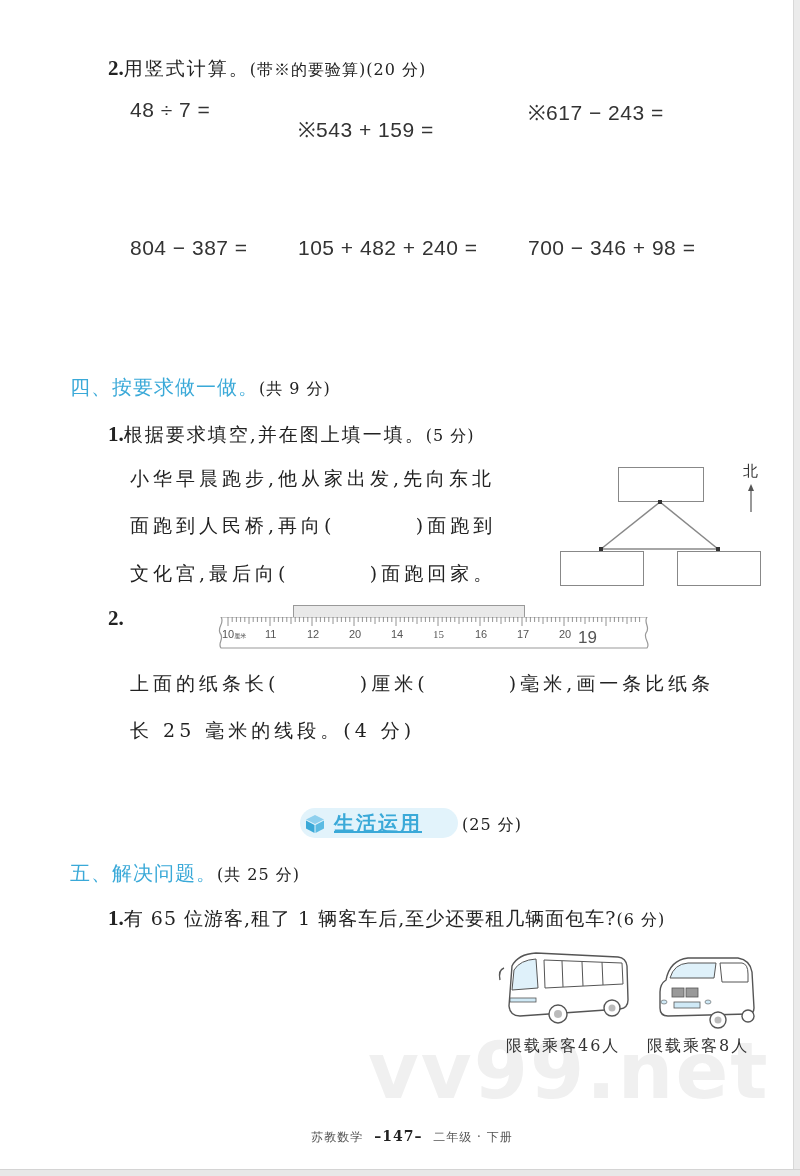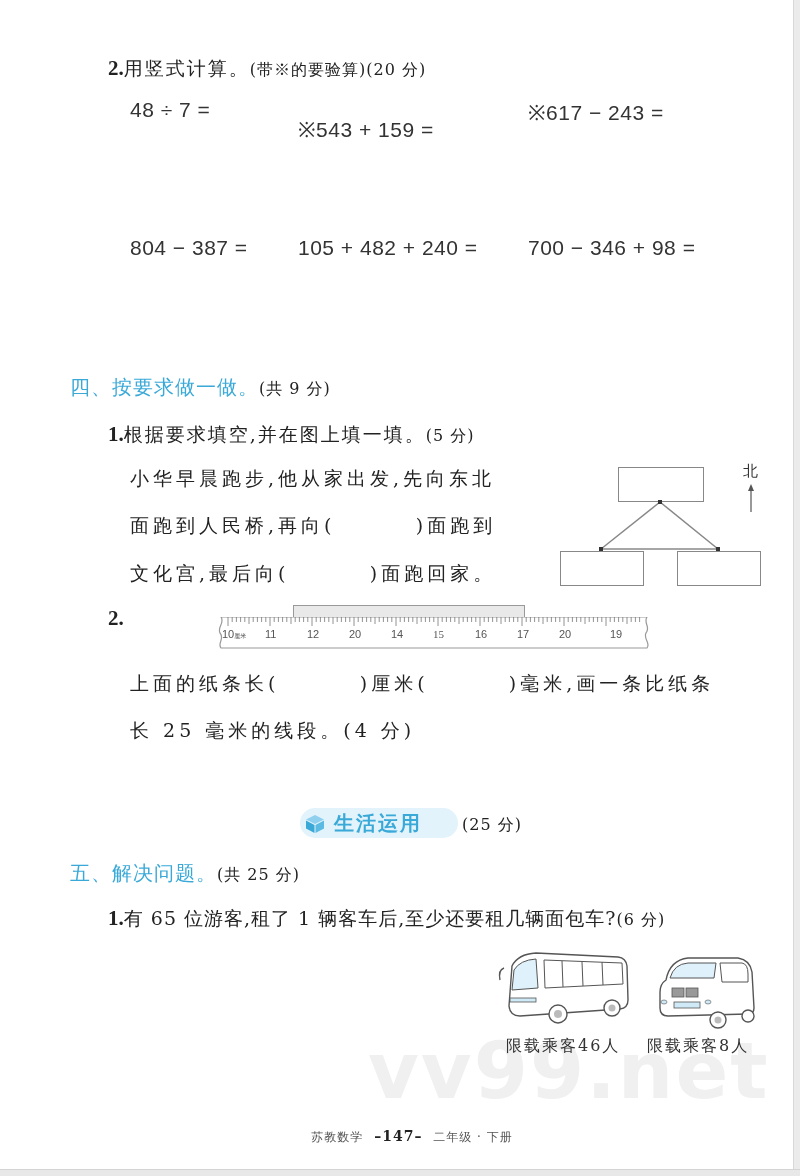--- a/index.html
+++ b/index.html
@@ -184,33 +184,33 @@
   </svg>
   <div class="abs" style="left:222px; top:628px; font-family:'Liberation Sans',sans-serif; font-size:11px; color:#555;"><span>10</span><span style="font-size:6px;">厘米</span></div>
   <div class="abs" style="left:265px; top:628px; font-family:'Liberation Sans',sans-serif; font-size:11px; color:#555;">11</div>
   <div class="abs" style="left:307px; top:628px; font-family:'Liberation Sans',sans-serif; font-size:11px; color:#555;">12</div>
   <div class="abs" style="left:349px; top:628px; font-family:'Liberation Sans',sans-serif; font-size:11px; color:#555;">20</div>
   <div class="abs" style="left:391px; top:628px; font-family:'Liberation Sans',sans-serif; font-size:11px; color:#555;">14</div>
   <div class="abs" style="left:433px; top:628px; font-family:Liberation Serif, serif; font-size:11px; color:#555;">15</div>
   <div class="abs" style="left:475px; top:628px; font-family:'Liberation Sans',sans-serif; font-size:11px; color:#555;">16</div>
   <div class="abs" style="left:517px; top:628px; font-family:'Liberation Sans',sans-serif; font-size:11px; color:#555;">17</div>
   <div class="abs" style="left:559px; top:628px; font-family:'Liberation Sans',sans-serif; font-size:11px; color:#555;">20</div>
-  <div class="abs" style="left:610px; top:628px; font-family:'Liberation Sans',sans-serif; font-size:11px; color:#555;">19</div>
+  <div class="abs" style="left:578px; top:628px; font-family:'Liberation Sans',sans-serif; font-size:17px; color:#555;">19</div>
 </div>
 
 <div class="abs body-text" style="left:130px; top:671px; white-space:pre;">上面的纸条长(        )厘米(        )毫米,画一条比纸条</div>
 <div class="abs body-text" style="left:130px; top:718px;">长 25 毫米的线段。(4 分)</div>
 
 <div class="badge"></div>
 <svg class="abs" style="left:304px; top:813px;" width="22" height="22">
   <polygon points="11,2 20,6.5 11,11 2,6.5" fill="#8fd0ee"></polygon>
   <polygon points="2,7.5 10.5,12 10.5,20 2,15.5" fill="#3aa9d8"></polygon>
   <polygon points="20,7.5 11.5,12 11.5,20 20,15.5" fill="#5bbbe3"></polygon>
 </svg>
-<div class="abs badge-text" style="left:334px; top:810px;">生活运用</div>
+<div class="abs badge-text" style="left:334px; top:810px;text-decoration:underline;">生活运用</div>
 <div class="abs small" style="left:462px; top:815px;">(25 分)</div>
 
 <div class="abs" style="left:70px; top:860px;">
   <span class="section">五、解决问题。</span><span class="small">(共 25 分)</span>
 </div>
 
 <div class="abs q-title" style="left:108px; top:906px; letter-spacing:1px;">
   <b>1.</b><span>有 65 位游客,租了 1 辆客车后,至少还要租几辆面包车?</span><span class="small">(6 分)</span>
 </div>
 

